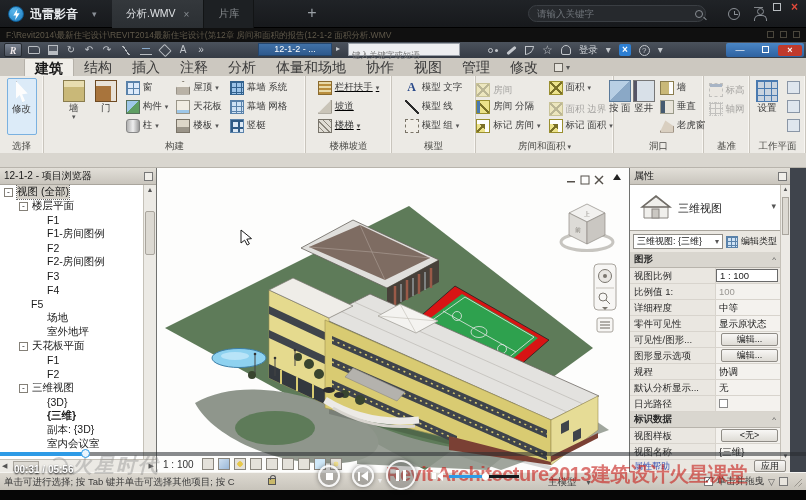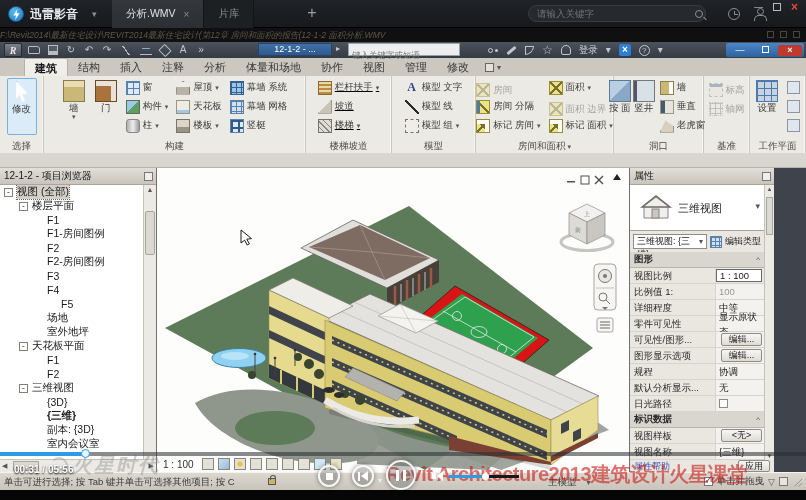--- a/index.html
+++ b/index.html
@@ -28,21 +28,21 @@
   .ic-person{position:absolute;right:40px;top:8px;width:12px;height:12px;}
   .ic-person::before{content:"";position:absolute;left:3px;top:0;width:5px;height:5px;border:1px solid #8a8f95;border-radius:50%;}
   .ic-person::after{content:"";position:absolute;left:0;top:7px;width:11px;height:5px;border:1px solid #8a8f95;border-bottom:none;border-radius:5px 5px 0 0;}
   #pwin{position:absolute;right:8px;top:2px;display:flex;gap:10px;align-items:center;}
   #pwin .wmin{color:#b8bcc0;font-size:9px;line-height:10px;}
   #pwin .wmax{width:8px;height:8px;border:1px solid #b8bcc0;}
   #pwin .wclose{color:#e0493a;font-size:12px;font-weight:bold;line-height:10px;}
 
   
   #vtitle{position:absolute;left:0;top:28px;width:806px;height:14px;background:#101010;z-index:7;}
-  #vtitle .vt{position:absolute;left:0;top:0;line-height:14px;font-size:8.5px;color:#5f584a;white-space:nowrap;font-style:italic;}
+  #vtitle .vt{position:absolute;left:6px;top:0;line-height:14px;font-size:8.5px;color:#5f584a;white-space:nowrap;}
   #vticons{position:absolute;right:6px;top:3px;display:flex;gap:6px;}
   #vticons span{width:7px;height:7px;border:1px solid #4a463c;}
 
   
   #rtitle{position:absolute;left:0;top:42px;width:806px;height:16px;background:linear-gradient(#4b525c,#353b44);z-index:6;}
   #rapp{position:absolute;left:4px;top:1px;width:18px;height:14px;background:linear-gradient(#7a8290,#4a515c);border:1px solid #262b31;border-radius:2px;color:#f0e9ea;font:italic bold 10px/13px "Liberation Serif",serif;text-align:center;}
   #qat{position:absolute;left:28px;top:1px;height:14px;display:flex;gap:8px;align-items:center;}
   .qic{color:#c3c7cc;font-size:10px;line-height:12px;min-width:10px;text-align:center;}
   .q-open-folder{width:12px;height:8px;border:1px solid #b9bdc2;border-radius:1px 3px 1px 1px;}
   .q-save{width:10px;height:10px;border:1px solid #b9bdc2;background:linear-gradient(#565c66 60%,#b9bdc2 60%);}
@@ -64,21 +64,21 @@
   .ic-sign-in{width:10px;height:10px;border:1px solid #c3c7cc;border-radius:50% 50% 2px 2px;}
   .ic-exchange-apps{background:#2d7fd3;color:#fff;width:12px;height:12px;border-radius:2px;text-align:center;line-height:12px;font-weight:bold;}
   .ic-help{border:1px solid #c3c7cc;border-radius:50%;width:11px;height:11px;line-height:10px;text-align:center;font-size:8px;}
   #rwin{position:absolute;right:2px;top:1px;height:14px;background:linear-gradient(#4a86c6,#2e62a0);border-radius:2px;display:flex;gap:1px;padding:1px 2px;align-items:center;}
   #rwin .wbtn{width:24px;height:11px;color:#fff;font-size:9px;line-height:10px;text-align:center;}
   #rwin .wbtn .box{display:inline-block;width:7px;height:7px;border:1px solid #fff;}
   #rwin .wclose{background:#c03a2c;border-radius:2px;font-weight:bold;}
 
   
   #rtabs{position:absolute;left:0;top:58px;width:806px;height:18px;background:#ccc8c0;z-index:5;padding-left:24px;display:flex;}
-  .rtab{height:18px;line-height:18px;padding:0 10px;font-size:11px;color:#3a3a3a;}
+  .rtab{height:18px;line-height:18px;padding:0 10px;font-size:14px;color:#3a3a3a;}
   .rtab.active{background:#f0eee9;border:1px solid #b5b1a9;border-bottom:none;border-radius:2px 2px 0 0;color:#1a1a1a;font-weight:bold;}
   #rtabextra{display:flex;align-items:center;gap:3px;margin-left:6px;}
   #rtabextra .tbox{width:9px;height:9px;border:1px solid #6a665f;background:#e4e1da;}
   #rtabextra .arr{font-size:8px;color:#555;}
 
   
   #ribbon{position:absolute;left:0;top:76px;width:806px;height:77px;background:#eceae5;display:flex;z-index:5;}
   .rgroup{position:relative;height:77px;border-right:1px solid #c9c5bd;box-shadow:inset -1px 0 0 #f8f6f2;padding:2px 1px 15px 1px;}
   .rg-items{height:58px;display:flex;align-items:flex-start;justify-content:center;gap:2px;}
   .rg-label{position:absolute;left:0;right:0;bottom:1px;height:13px;font-size:9.5px;color:#4a4a46;text-align:center;line-height:13px;white-space:nowrap;}
@@ -150,21 +150,21 @@
 
   #viewport{position:absolute;left:157px;top:0;width:473px;height:304px;background:#fdfdfc;border-right:1px solid #70716f;}
   #viewbar{position:absolute;left:6px;bottom:2px;display:flex;align-items:center;gap:4px;z-index:2;}
   #viewbar .scale{font-size:10px;color:#333;margin-right:4px;}
   .vic{width:12px;height:12px;background:#e4e1da;border:1px solid #8a867e;}
   .v-sun-path{background:radial-gradient(circle,#e8c84a 35%,#e4e1da 42%);}
   .v-visual-style{background:linear-gradient(135deg,#cfe0f0,#9ab8d8);}
   .v-temporary-hide{background:#cfe8f8;}
   .v-reveal-hidden{background:radial-gradient(circle,#f0e090 30%,#e4e1da 38%);}
 
-  #props{position:absolute;left:630px;top:0;width:144px;height:304px;background:#eae7e1;}
+  #props{position:absolute;left:630px;top:0;width:160px;height:304px;background:#eae7e1;}
   #ppreview{position:absolute;left:0;top:17px;right:0;height:46px;background:#fff;border-bottom:1px solid #a9a59d;}
   #ptype{position:absolute;left:48px;top:16px;font-size:11px;color:#222;}
   #ppreview .arr{position:absolute;right:14px;top:16px;font-size:9px;color:#555;}
   #pselrow{position:absolute;left:0;top:63px;right:10px;height:21px;display:flex;align-items:center;gap:3px;padding:0 3px;}
   #pselect{flex:1;height:15px;background:#fff;border:1px solid #8f8c86;font-size:9px;color:#222;line-height:13px;padding:0 3px;display:flex;justify-content:space-between;}
   #pselect .arr{font-size:8px;color:#555;}
   #edittype-icon{width:12px;height:12px;background:#cfe2f4;border:1px solid #5a82aa;background-image:linear-gradient(#5a82aa 1px,transparent 1px),linear-gradient(90deg,#5a82aa 1px,transparent 1px);background-size:4px 4px;flex:none;}
   #edittype-label{font-size:9px;color:#222;white-space:nowrap;}
   #prows{position:absolute;left:0;top:84px;right:10px;bottom:12px;overflow:hidden;}
   .prow{height:16px;display:flex;border-bottom:1px solid #d8d4cd;}
@@ -569,21 +569,21 @@
             <span class="tlab">F2-房间图例</span>
           </div>
           <div class="titem" style="padding-left: 34px;">
             <span class="tspace"></span>
             <span class="tlab">F3</span>
           </div>
           <div class="titem" style="padding-left: 34px;">
             <span class="tspace"></span>
             <span class="tlab">F4</span>
           </div>
-          <div class="titem" style="padding-left: 48px;">
+          <div class="titem" style="padding-left: 18px;">
             <span class="tspace"></span>
             <span class="tlab">F5</span>
           </div>
           <div class="titem" style="padding-left: 34px;">
             <span class="tspace"></span>
             <span class="tlab">场地</span>
           </div>
           <div class="titem" style="padding-left: 34px;">
             <span class="tspace"></span>
             <span class="tlab">室外地坪</span>

